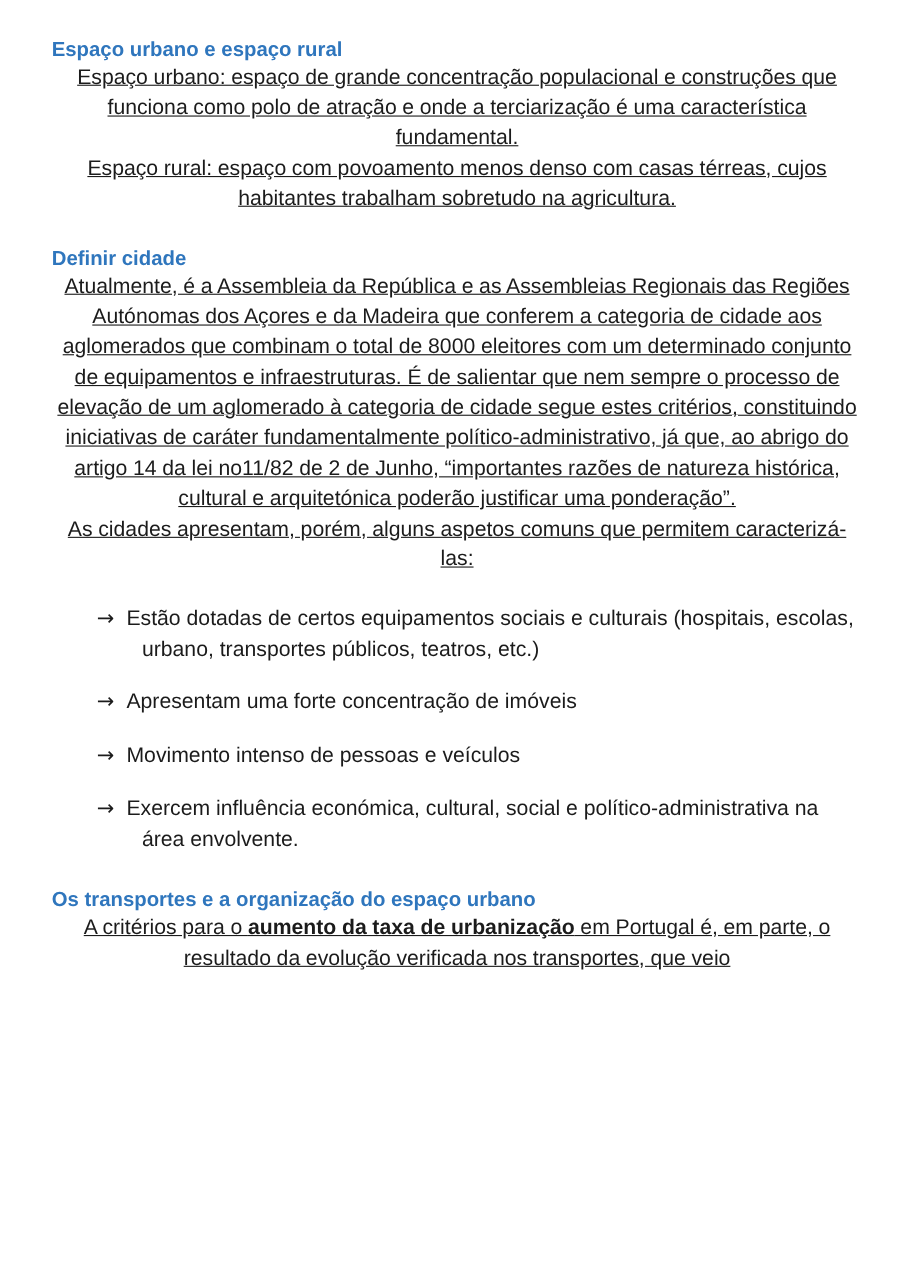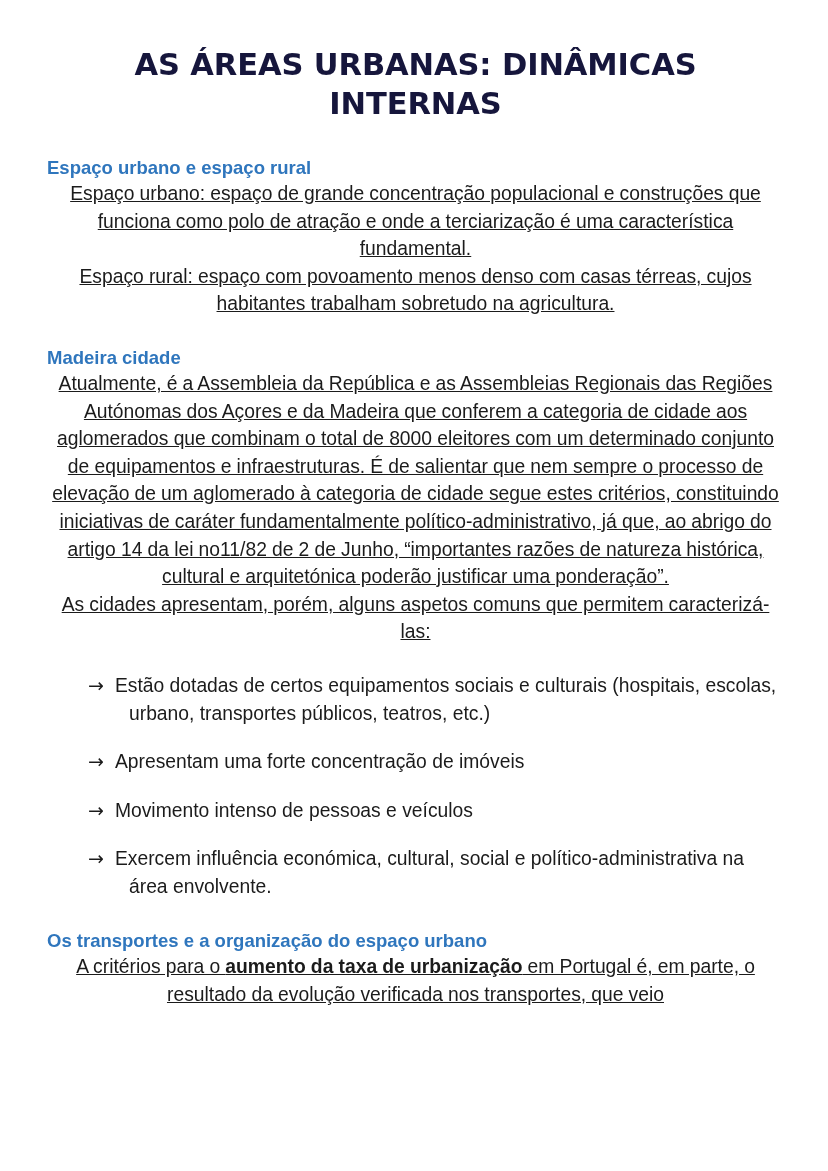--- a/index.html
+++ b/index.html
@@ -106,32 +106,28 @@
     font-size: 19px;
     padding-right: 11px;
   }
 </style>
 </head>
 <body>
 
 <div class="page">
   <div class="content">
 
-    <h1 class="doc-title">
-      <span class="title-line">AS ÁREAS URBANAS: DINÂMICAS</span>
-      <span class="title-line">INTERNAS</span>
-    </h1>
 
     <h2 class="section-heading h-espaco">Espaço urbano e espaço rural</h2>
 
     <p class="body p-gap-first">Espaço urbano: espaço de grande concentração populacional e construções que funciona como polo de atração e onde a terciarização é uma característica fundamental.</p>
 
     <p class="body p-gap">Espaço rural: espaço com povoamento menos denso com casas térreas, cujos habitantes trabalham sobretudo na agricultura.</p>
 
-    <h2 class="section-heading h-definir">Madeira cidade</h2>
+    <h2 class="section-heading h-definir">Definir cidade</h2>
 
     <p class="body p-gap-big">Atualmente, é a Assembleia da República e as Assembleias Regionais das Regiões Autónomas dos Açores e da Madeira que conferem a categoria de cidade aos aglomerados que combinam o total de 8000 eleitores com um determinado conjunto de equipamentos e infraestruturas. É de salientar que nem sempre o processo de elevação de um aglomerado à categoria de cidade segue estes critérios, constituindo iniciativas de caráter fundamentalmente político-administrativo, já que, ao abrigo do artigo 14 da lei no11/82 de 2 de Junho, “importantes razões de natureza histórica, cultural e arquitetónica poderão justificar uma ponderação”.</p>
 
     <p class="body p-gap">As cidades apresentam, porém, alguns aspetos comuns que permitem caracterizá-las:</p>
 
     <ul class="arrow-list">
       <li>
         <span class="arrow-glyph">→</span><span>Estão dotadas de certos equipamentos sociais e culturais (hospitais, escolas, urbano, transportes públicos, teatros, etc.)</span>
       </li>
       <li>

